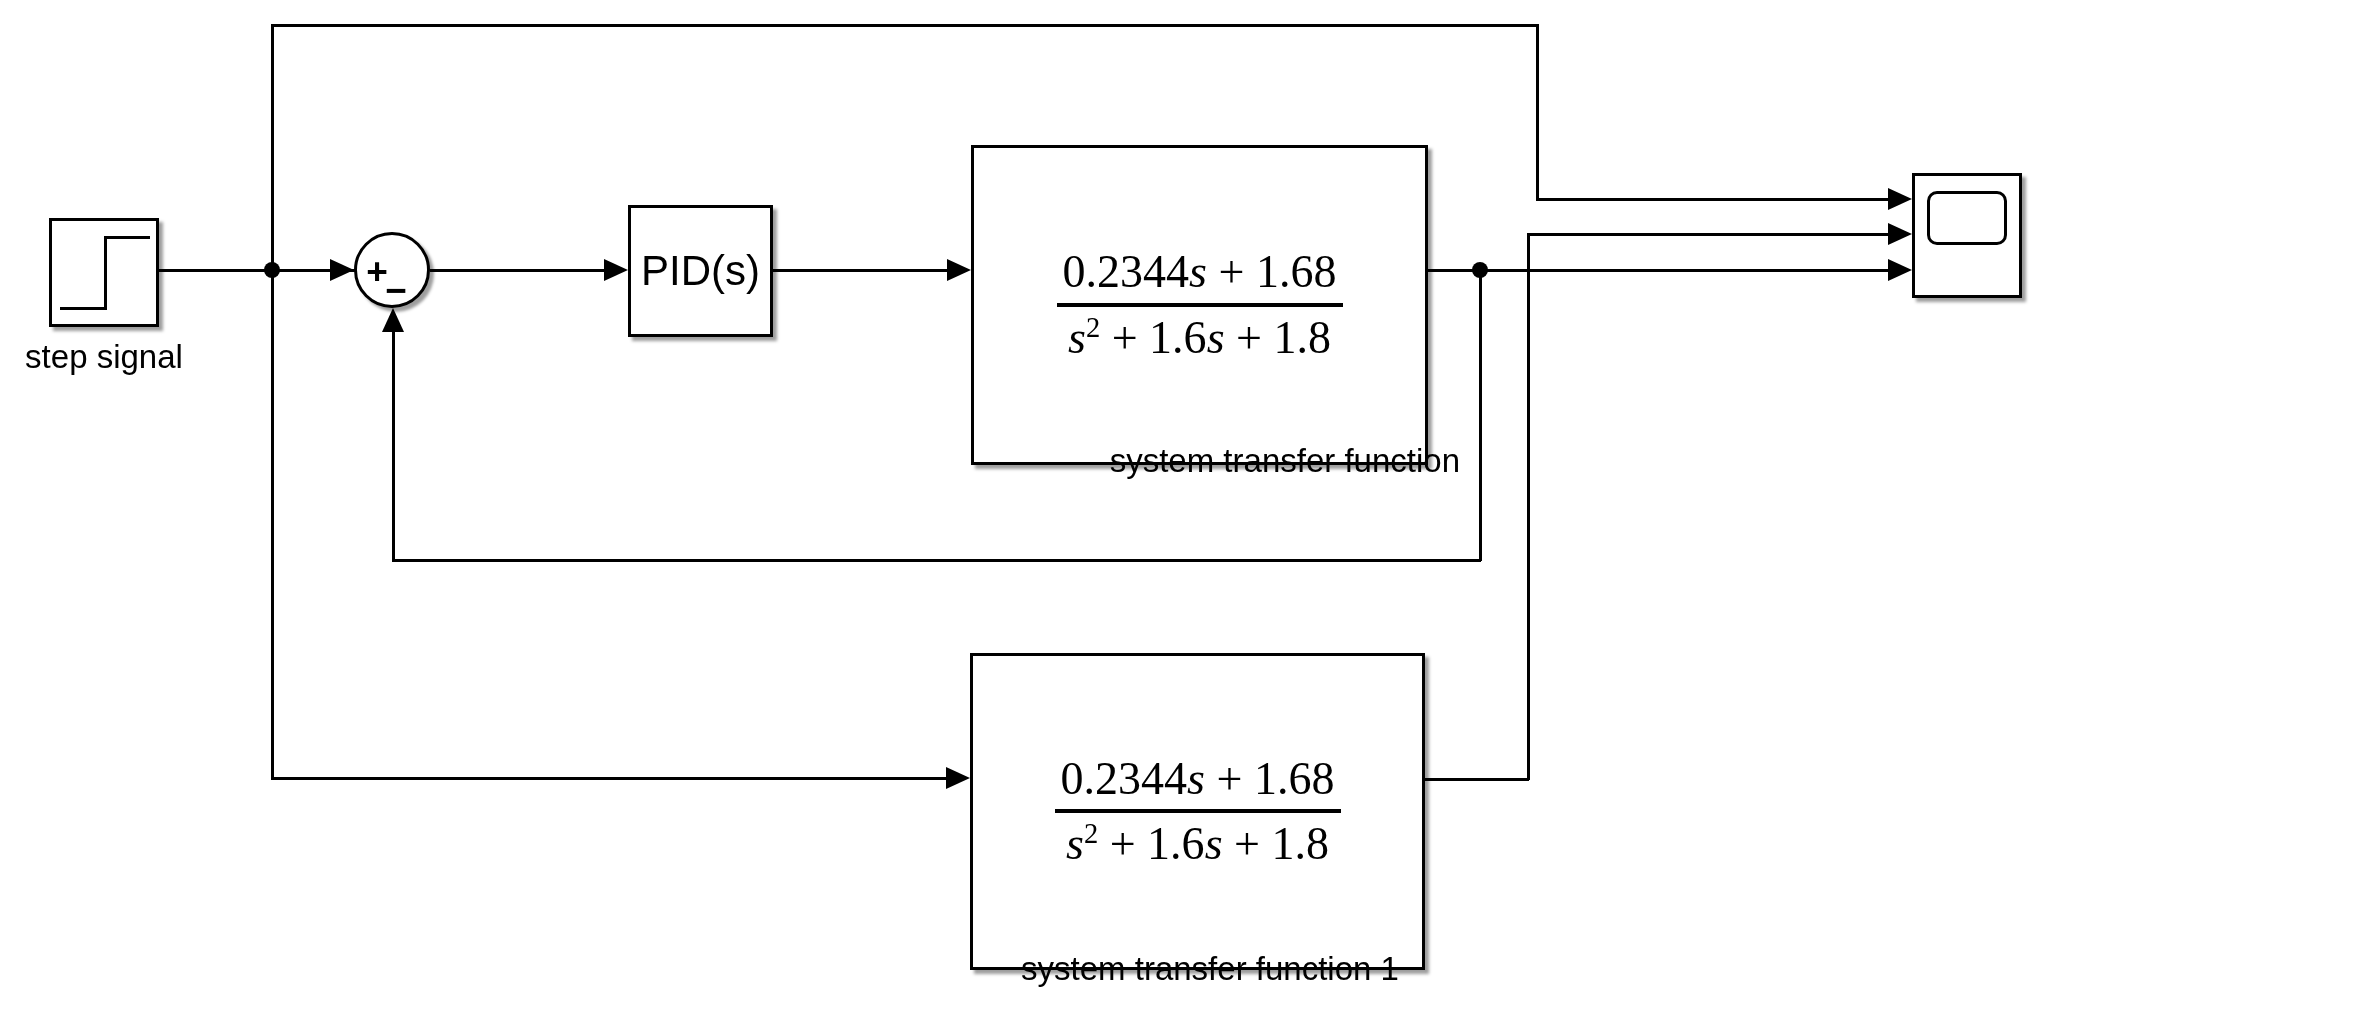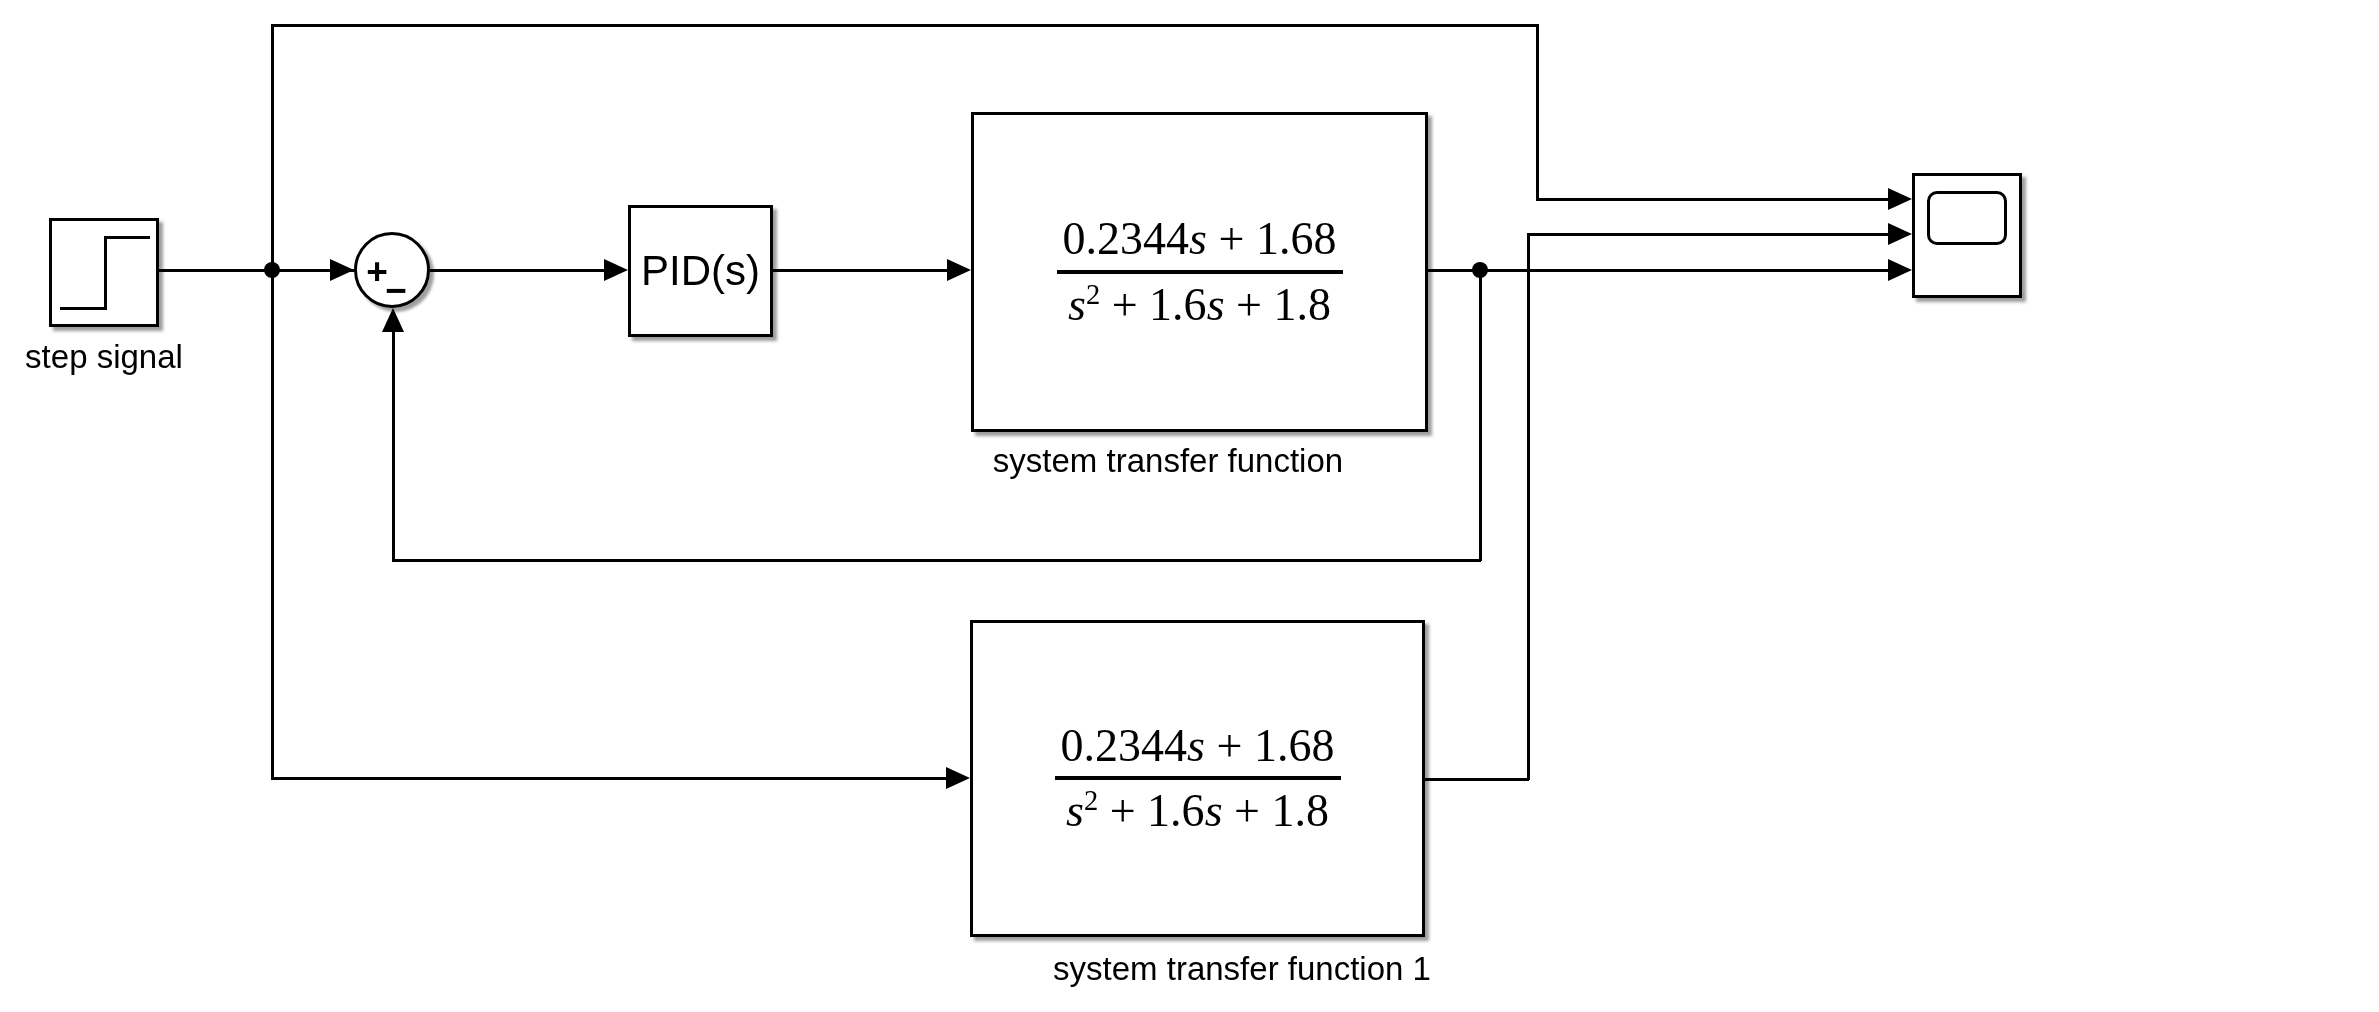--- a/index.html
+++ b/index.html
@@ -22,21 +22,21 @@
     box-shadow:4px 4px 3px rgba(0,0,0,0.38);}
   .blocklabel{position:absolute;font-size:33px;color:#000;text-align:center;white-space:nowrap;}
   
   .stepline{position:absolute;background:#000;}
   
   #sum{border-radius:50%;}
   .sumsign{position:absolute;transform:translate(-50%,-50%);color:#000;font-weight:bold;}
   
   #pid{display:flex;align-items:center;justify-content:center;font-size:42px;color:#000;}
   
-  .tf{display:flex;align-items:center;justify-content:center;}
+  .tf{display:flex;align-items:center;justify-content:center;margin-top:33px;}
   .frac{text-align:center;font-family:"Liberation Serif","DejaVu Serif",serif;font-size:46px;color:#000;}
   .frac .row{white-space:pre;line-height:1.12;}
   .frac i{font-style:italic;}
   .frac sup{font-size:0.62em;}
   .fracbar{height:4px;background:#000;margin:5px auto;width:286px;}
   .frac span,.frac i,.frac sup{white-space:pre;}
   
   .scope-screen{position:absolute;left:12px;top:15px;width:74px;height:48px;
     border:3px solid #000;border-radius:10px;background:#fff;}
 </style>
@@ -97,28 +97,28 @@
     <span>PID(s)</span>
   </div>
 
   <div class="block tf" style="left:971px;top:112px;width:451px;height:314px;">
     <div class="frac">
       <div class="row"><span>0.2344</span><i>s</i><span> + 1.68</span></div>
       <div class="fracbar"></div>
       <div class="row"><i>s</i><sup>2</sup><span> + 1.6</span><i>s</i><span> + 1.8</span></div>
     </div>
   </div>
-  <div class="blocklabel" style="left:918px;top:442px;width:500px;">system transfer function</div>
+  <div class="blocklabel" style="left:960px;top:442px;width:500px;text-align:right;">system transfer function</div>
 
   <div class="block tf" style="left:970px;top:620px;width:449px;height:311px;">
     <div class="frac">
       <div class="row"><span>0.2344</span><i>s</i><span> + 1.68</span></div>
       <div class="fracbar"></div>
       <div class="row"><i>s</i><sup>2</sup><span> + 1.6</span><i>s</i><span> + 1.8</span></div>
     </div>
   </div>
-  <div class="blocklabel" style="left:992px;top:950px;width:500px;">system transfer function 1</div>
+  <div class="blocklabel" style="left:960px;top:950px;width:500px;">system transfer function 1</div>
 
   <div class="block" style="left:1912px;top:173px;width:104px;height:119px;">
     <div class="scope-screen"></div>
   </div>
 
 </div>
 
 </body></html>

